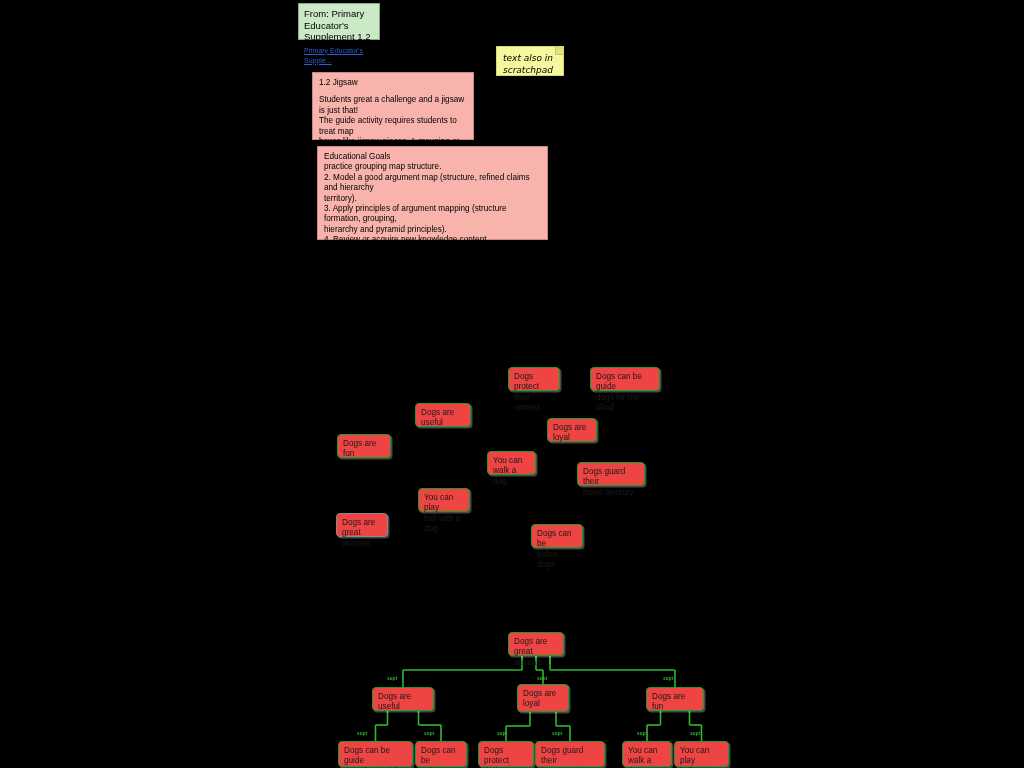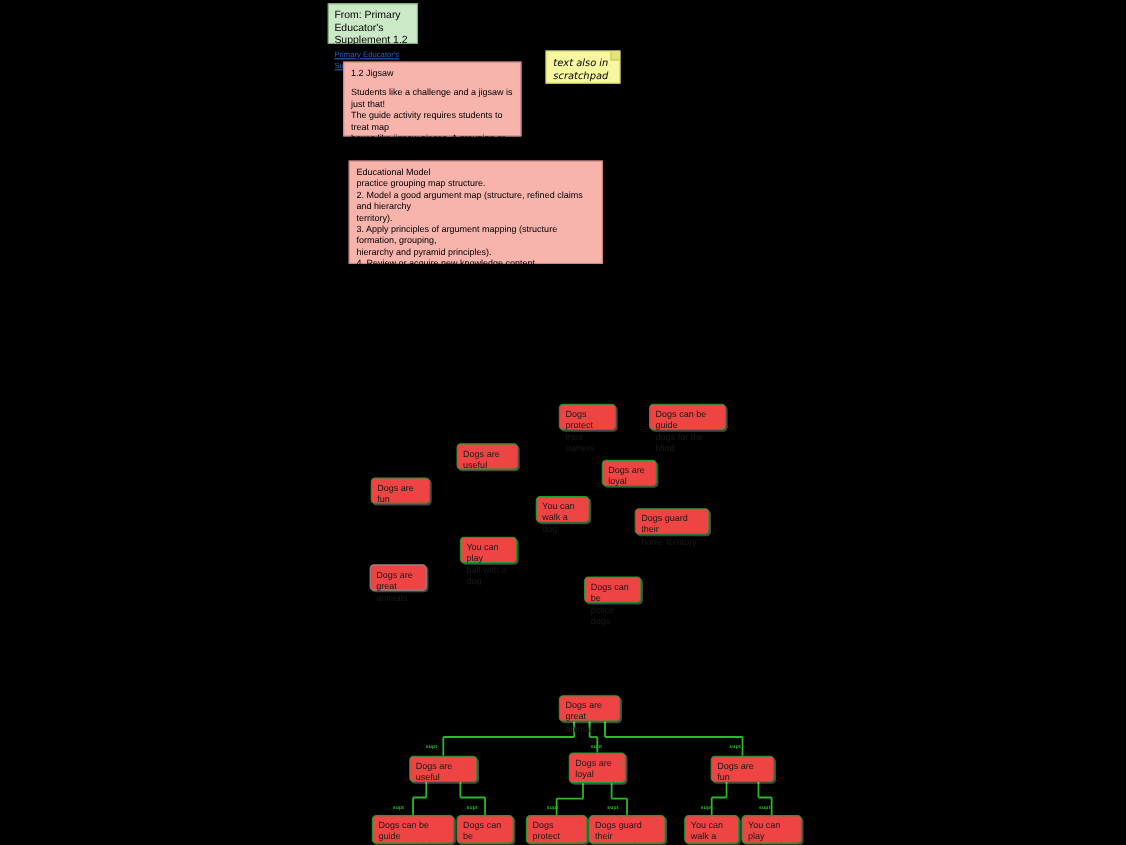--- a/index.html
+++ b/index.html
@@ -49,34 +49,34 @@
   <span>1.2</span>
   <a class="link">Primary Educator's Supple...</a>
 </div>
 
 <div class="note note-yellow" style="left:496px;top:46px;width:68px;height:30px;">
   <span class="fold"></span>
   <span>text also in</span>
   <span>scratchpad</span>
 </div>
 
-<div class="note note-pink" style="left:312px;top:56px;width:162px;height:68px;">
+<div class="note note-pink" style="left:312px;top:72px;width:162px;height:68px;">
   <span class="hdr">1.2 Jigsaw</span>
   <div class="body">
-    <p>Students like a challenge and a jigsaw is just that!</p>
+    <p>Students great a challenge and a jigsaw is just that!</p>
     <p>The guide activity requires students to treat map</p>
     <p>boxes like jigsaw pieces. A grouping or argument</p>
     <p>map is broken into separate claim boxes and the</p>
     <p>student must attempt to restructure the argument.</p>
   </div>
 </div>
 
 <div class="note note-pink" style="left:317px;top:146px;width:231px;height:94px;">
   <div class="body">
-    <p>Educational Model</p>
+    <p>Educational Goals</p>
     <p>practice grouping map structure.</p>
     <p>2. Model a good argument map (structure, refined claims and hierarchy</p>
     <p>territory).</p>
     <p>3. Apply principles of argument mapping (structure formation, grouping,</p>
     <p>hierarchy and pyramid principles).</p>
     <p>4. Review or acquire new knowledge content.</p>
     <p>5. Group communication and problem solving.</p>
   </div>
 </div>
 

